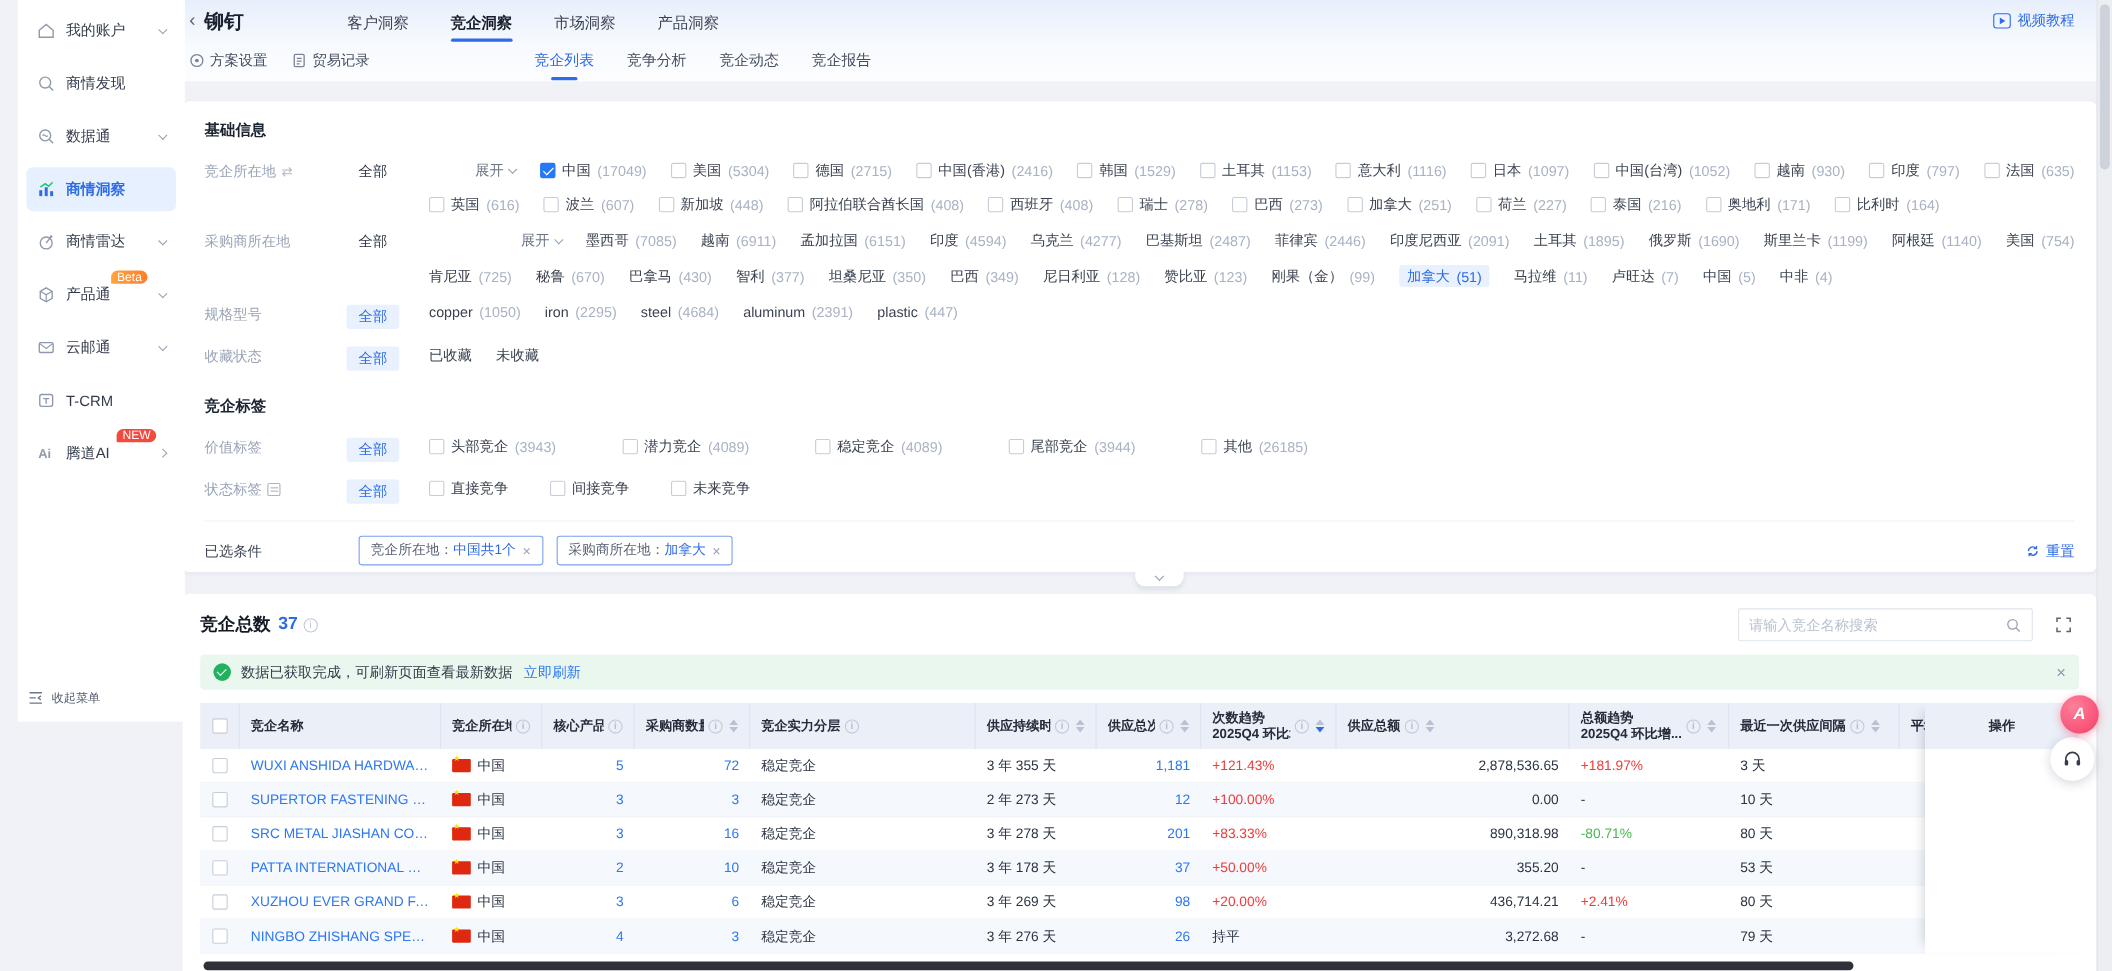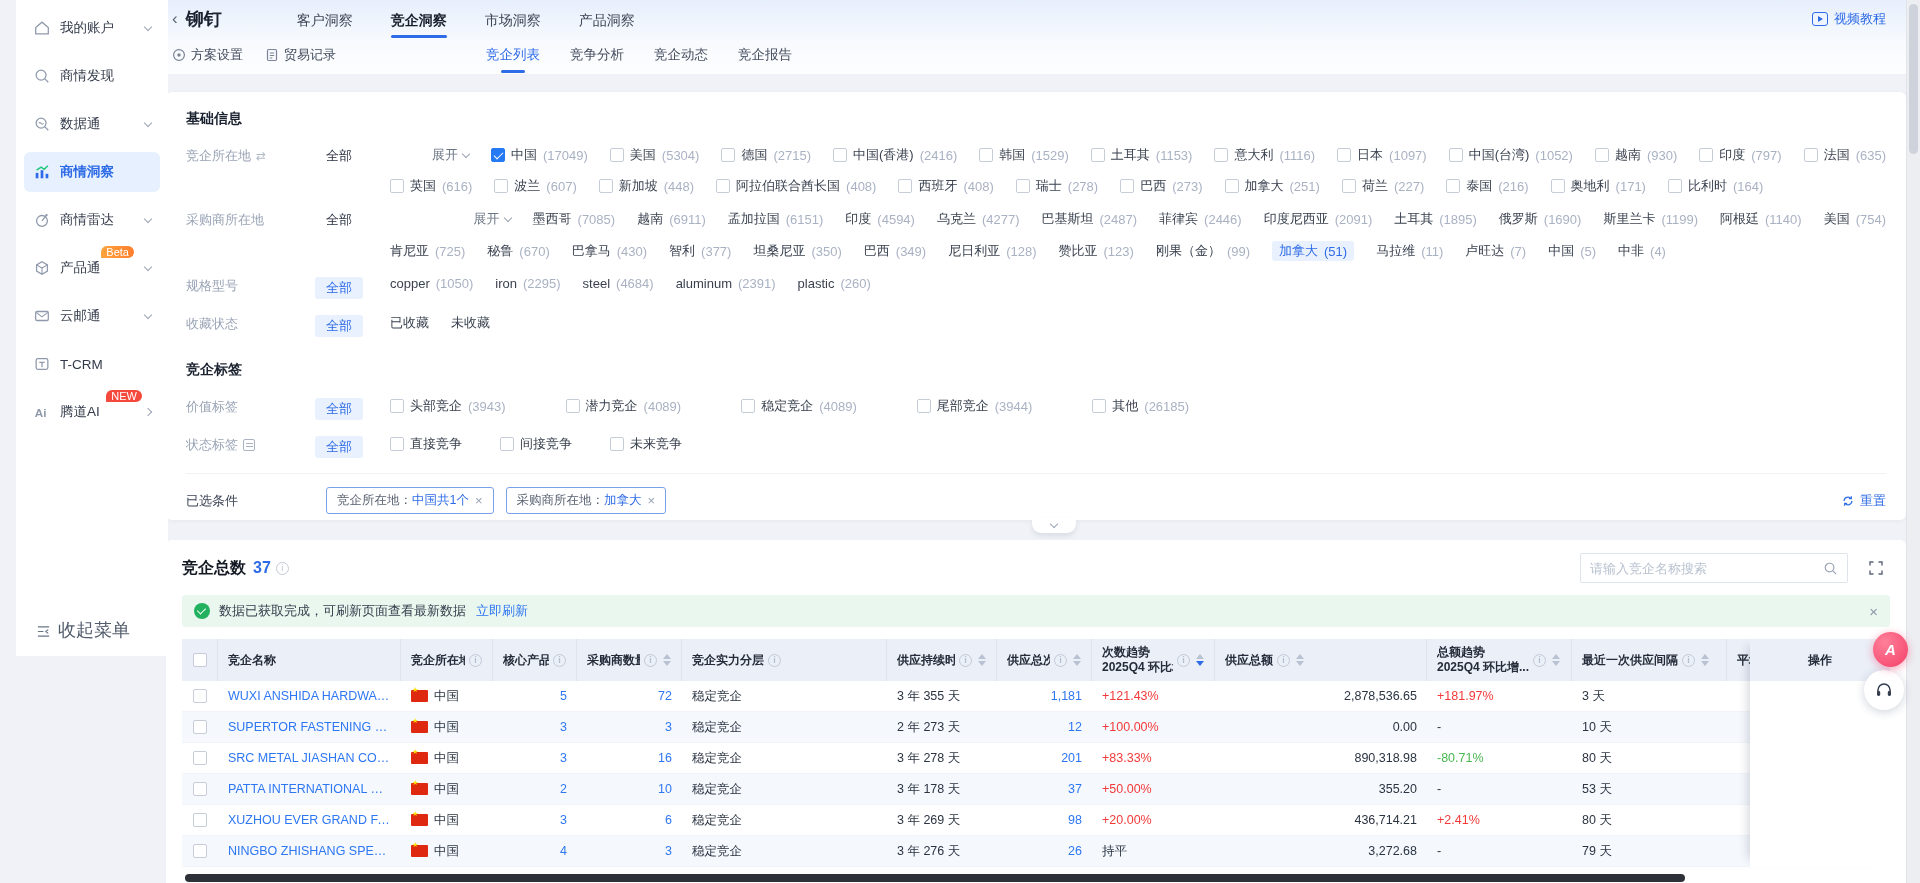--- a/index.html
+++ b/index.html
@@ -10,28 +10,28 @@
 .side-items{padding:8px 8px 0;flex:1}
 .side-item{display:flex;align-items:center;height:40px;padding:0 9px;border-radius:6px;color:#333b4a;font-size:13.5px;position:relative;cursor:pointer;margin-bottom:8px;white-space:nowrap}
 .side-item .ic{width:18px;height:18px;margin-right:9px;color:#8f99ab;flex:none}
 .side-item.active{background:#e6f0fe;color:#2e6be6;font-weight:700}
 .side-item.active .ic{color:#2e6be6}
 .ch{width:6px;height:6px;border-right:1.4px solid #9aa4b4;border-bottom:1.4px solid #9aa4b4;transform:rotate(45deg);margin-left:auto;margin-top:-3px}
 .ch.r{transform:rotate(-45deg);margin-top:0}
 .badge{position:absolute;color:#fff;font-size:11px;line-height:12px;padding:0 5px;border-radius:7px 7px 7px 1px;top:-2px;font-weight:400}
 .badge.beta{background:linear-gradient(90deg,#ffa43d,#ff7e2d);right:26px}
 .badge.new{background:#f4493d;right:18px}
-.side-collapse{display:flex;align-items:center;gap:7px;padding:14px 20px;font-size:18px;color:#525c6c;cursor:pointer}
+.side-collapse{display:flex;align-items:center;gap:7px;padding:14px 9px;font-size:11px;color:#525c6c;cursor:pointer}
 .side-collapse .ic{width:15px;height:15px;color:#6b7687}
 
 .topbar{position:absolute;left:152px;right:14px;top:0;height:74px;background:linear-gradient(180deg,#e7effc 0%,#f7fafe 55%,#fdfdfe 100%);z-index:1;padding:0 20px}
 .tb-row1{display:flex;align-items:center;height:38px}
 .back-ic{font-size:17px;color:#5b6577;cursor:pointer;margin-right:8px}
 .page-title{font-size:18px;font-weight:700;color:#1b2230}
-.tabs{display:flex;gap:38px;margin-left:75px;height:38px;align-items:stretch}
+.tabs{display:flex;gap:38px;margin-left:94px;height:38px;align-items:stretch}
 .tab{display:flex;align-items:center;font-size:14px;color:#3c4353;cursor:pointer;position:relative;padding-top:4px}
 .tab.active{font-weight:700;color:#171e2b}
 .tab.active::after{content:"";position:absolute;left:0;right:0;bottom:0;height:3px;background:#2e6be6;border-radius:2px}
 .video-link{margin-left:auto;display:flex;align-items:center;gap:6px;color:#2e6be6;font-size:13px;cursor:pointer}
 .tb-row2{display:flex;align-items:center;height:34px}
 .tool-item{display:flex;align-items:center;gap:5px;font-size:13px;color:#454e5e;cursor:pointer;margin-right:22px}
 .tool-item .ic{width:14px;height:14px;color:#7a8496}
 .subtabs{display:flex;gap:30px;margin-left:128px}
 .subtab{font-size:13.5px;color:#454e5e;cursor:pointer;position:relative;padding:6px 0}
 .subtab.active{color:#2e6be6}
@@ -632,21 +632,21 @@
 
           <span class="opt">
 
             <span>aluminum</span>
             <span class="cnt">(2391)</span>
           </span>
 
           <span class="opt">
 
             <span>plastic</span>
-            <span class="cnt">(260)</span>
+            <span class="cnt">(447)</span>
           </span>
         </div>
     </div>
   </div>
 
   <div class="f-row">
     <div class="f-label">
         <span>收藏状态</span>
       </div>
     <div class="f-all"><span class="chip">全部</span></div>

